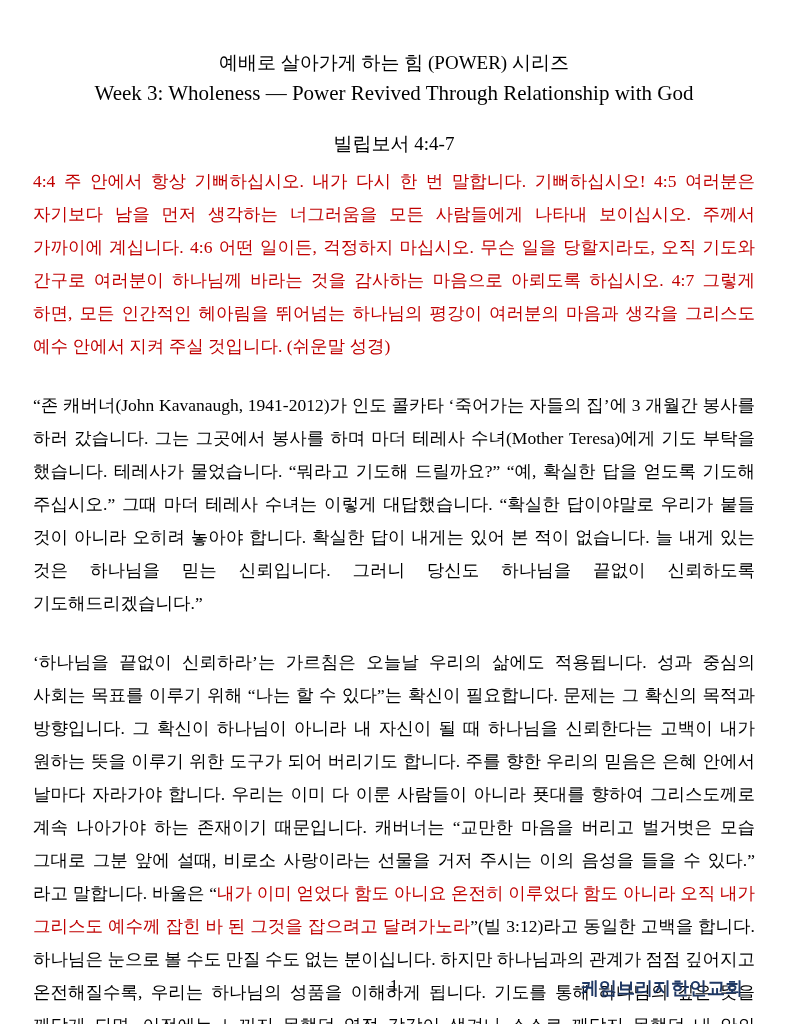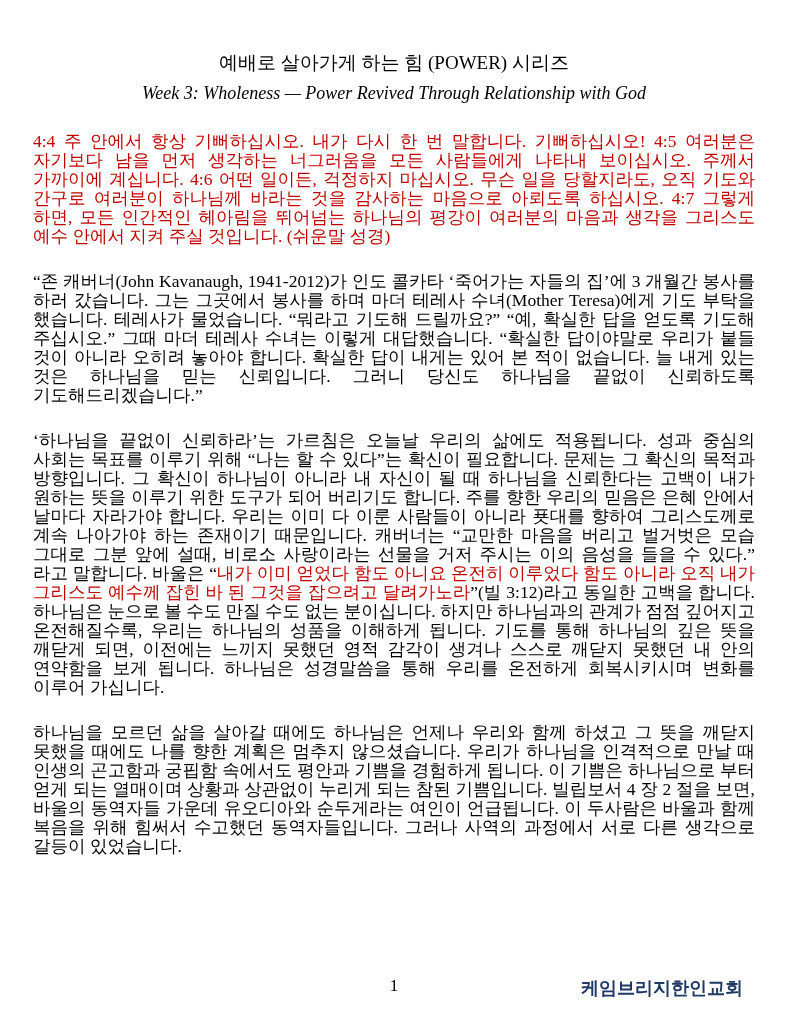--- a/index.html
+++ b/index.html
@@ -26,34 +26,33 @@
     font-size: 19px;
     line-height: 30px;
     font-weight: normal;
   }
   .week-title-ko {
     font-size: 23px;
     line-height: 31px;
     font-weight: normal;
   }
   .week-title-en {
-    font-size: 18px;
+    font-size: 21px;
     line-height: 30px;
     font-weight: normal;
-    font-style: italic;
   }
   .scripture-ref {
     text-align: center;
     font-size: 19px;
     line-height: 24px;
     margin-bottom: 9px;
   }
   .para {
     font-size: 17.5px;
-    line-height: 19px;
+    line-height: 33px;
     text-align: justify;
     word-break: keep-all;
     overflow-wrap: break-word;
     margin-bottom: 26px;
   }
   .red { color: var(--scripture_red, #C00000); }
   .footer {
     position: absolute;
     left: 33px;
     right: 33px;
@@ -78,20 +77,21 @@
 </head>
 <body>
 
 <div class="page">
 
   <div class="title-block">
     <div class="series-title">예배로 살아가게 하는 힘 (POWER) 시리즈</div>
     <div class="week-title-en">Week 3: Wholeness — Power Revived Through Relationship with God</div>
   </div>
 
+  <div class="scripture-ref">빌립보서 4:4-7</div>
 
   <div class="para red">4:4 주 안에서 항상 기뻐하십시오. 내가 다시 한 번 말합니다. 기뻐하십시오! 4:5 여러분은 자기보다 남을 먼저 생각하는 너그러움을 모든 사람들에게 나타내 보이십시오. 주께서 가까이에 계십니다. 4:6 어떤 일이든, 걱정하지 마십시오. 무슨 일을 당할지라도, 오직 기도와 간구로 여러분이 하나님께 바라는 것을 감사하는 마음으로 아뢰도록 하십시오. 4:7 그렇게 하면, 모든 인간적인 헤아림을 뛰어넘는 하나님의 평강이 여러분의 마음과 생각을 그리스도 예수 안에서 지켜 주실 것입니다. (쉬운말 성경)</div>
 
   <div class="para">“존 캐버너(John Kavanaugh, 1941-2012)가 인도 콜카타 ‘죽어가는 자들의 집’에 3 개월간 봉사를 하러 갔습니다. 그는 그곳에서 봉사를 하며 마더 테레사 수녀(Mother Teresa)에게 기도 부탁을 했습니다. 테레사가 물었습니다. “뭐라고 기도해 드릴까요?” “예, 확실한 답을 얻도록 기도해 주십시오.” 그때 마더 테레사 수녀는 이렇게 대답했습니다. “확실한 답이야말로 우리가 붙들 것이 아니라 오히려 놓아야 합니다. 확실한 답이 내게는 있어 본 적이 없습니다. 늘 내게 있는 것은 하나님을 믿는 신뢰입니다. 그러니 당신도 하나님을 끝없이 신뢰하도록 기도해드리겠습니다.”</div>
 
   <div class="para"><span>‘하나님을 끝없이 신뢰하라’는 가르침은 오늘날 우리의 삶에도 적용됩니다. 성과 중심의 사회는 목표를 이루기 위해 “나는 할 수 있다”는 확신이 필요합니다. 문제는 그 확신의 목적과 방향입니다. 그 확신이 하나님이 아니라 내 자신이 될 때 하나님을 신뢰한다는 고백이 내가 원하는 뜻을 이루기 위한 도구가 되어 버리기도 합니다. 주를 향한 우리의 믿음은 은혜 안에서 날마다 자라가야 합니다. 우리는 이미 다 이룬 사람들이 아니라 푯대를 향하여 그리스도께로 계속 나아가야 하는 존재이기 때문입니다. 캐버너는 “교만한 마음을 버리고 벌거벗은 모습 그대로 그분 앞에 설때, 비로소 사랑이라는 선물을 거저 주시는 이의 음성을 들을 수 있다.” 라고 말합니다. 바울은 “</span><span class="red">내가 이미 얻었다 함도 아니요 온전히 이루었다 함도 아니라 오직 내가 그리스도 예수께 잡힌 바 된 그것을 잡으려고 달려가노라</span><span>”(빌 3:12)라고 동일한 고백을 합니다. 하나님은 눈으로 볼 수도 만질 수도 없는 분이십니다. 하지만 하나님과의 관계가 점점 깊어지고 온전해질수록, 우리는 하나님의 성품을 이해하게 됩니다. 기도를 통해 하나님의 깊은 뜻을 깨닫게 되면, 이전에는 느끼지 못했던 영적 감각이 생겨나 스스로 깨닫지 못했던 내 안의 연약함을 보게 됩니다. 하나님은 성경말씀을 통해 우리를 온전하게 회복시키시며 변화를 이루어 가십니다.</span></div>
 
   <div class="para">하나님을 모르던 삶을 살아갈 때에도 하나님은 언제나 우리와 함께 하셨고 그 뜻을 깨닫지 못했을 때에도 나를 향한 계획은 멈추지 않으셨습니다. 우리가 하나님을 인격적으로 만날 때 인생의 곤고함과 궁핍함 속에서도 평안과 기쁨을 경험하게 됩니다. 이 기쁨은 하나님으로 부터 얻게 되는 열매이며 상황과 상관없이 누리게 되는 참된 기쁨입니다. 빌립보서 4 장 2 절을 보면, 바울의 동역자들 가운데 유오디아와 순두게라는 여인이 언급됩니다. 이 두사람은 바울과 함께 복음을 위해 힘써서 수고했던 동역자들입니다. 그러나 사역의 과정에서 서로 다른 생각으로 갈등이 있었습니다.</div>
 
   <div class="footer">

